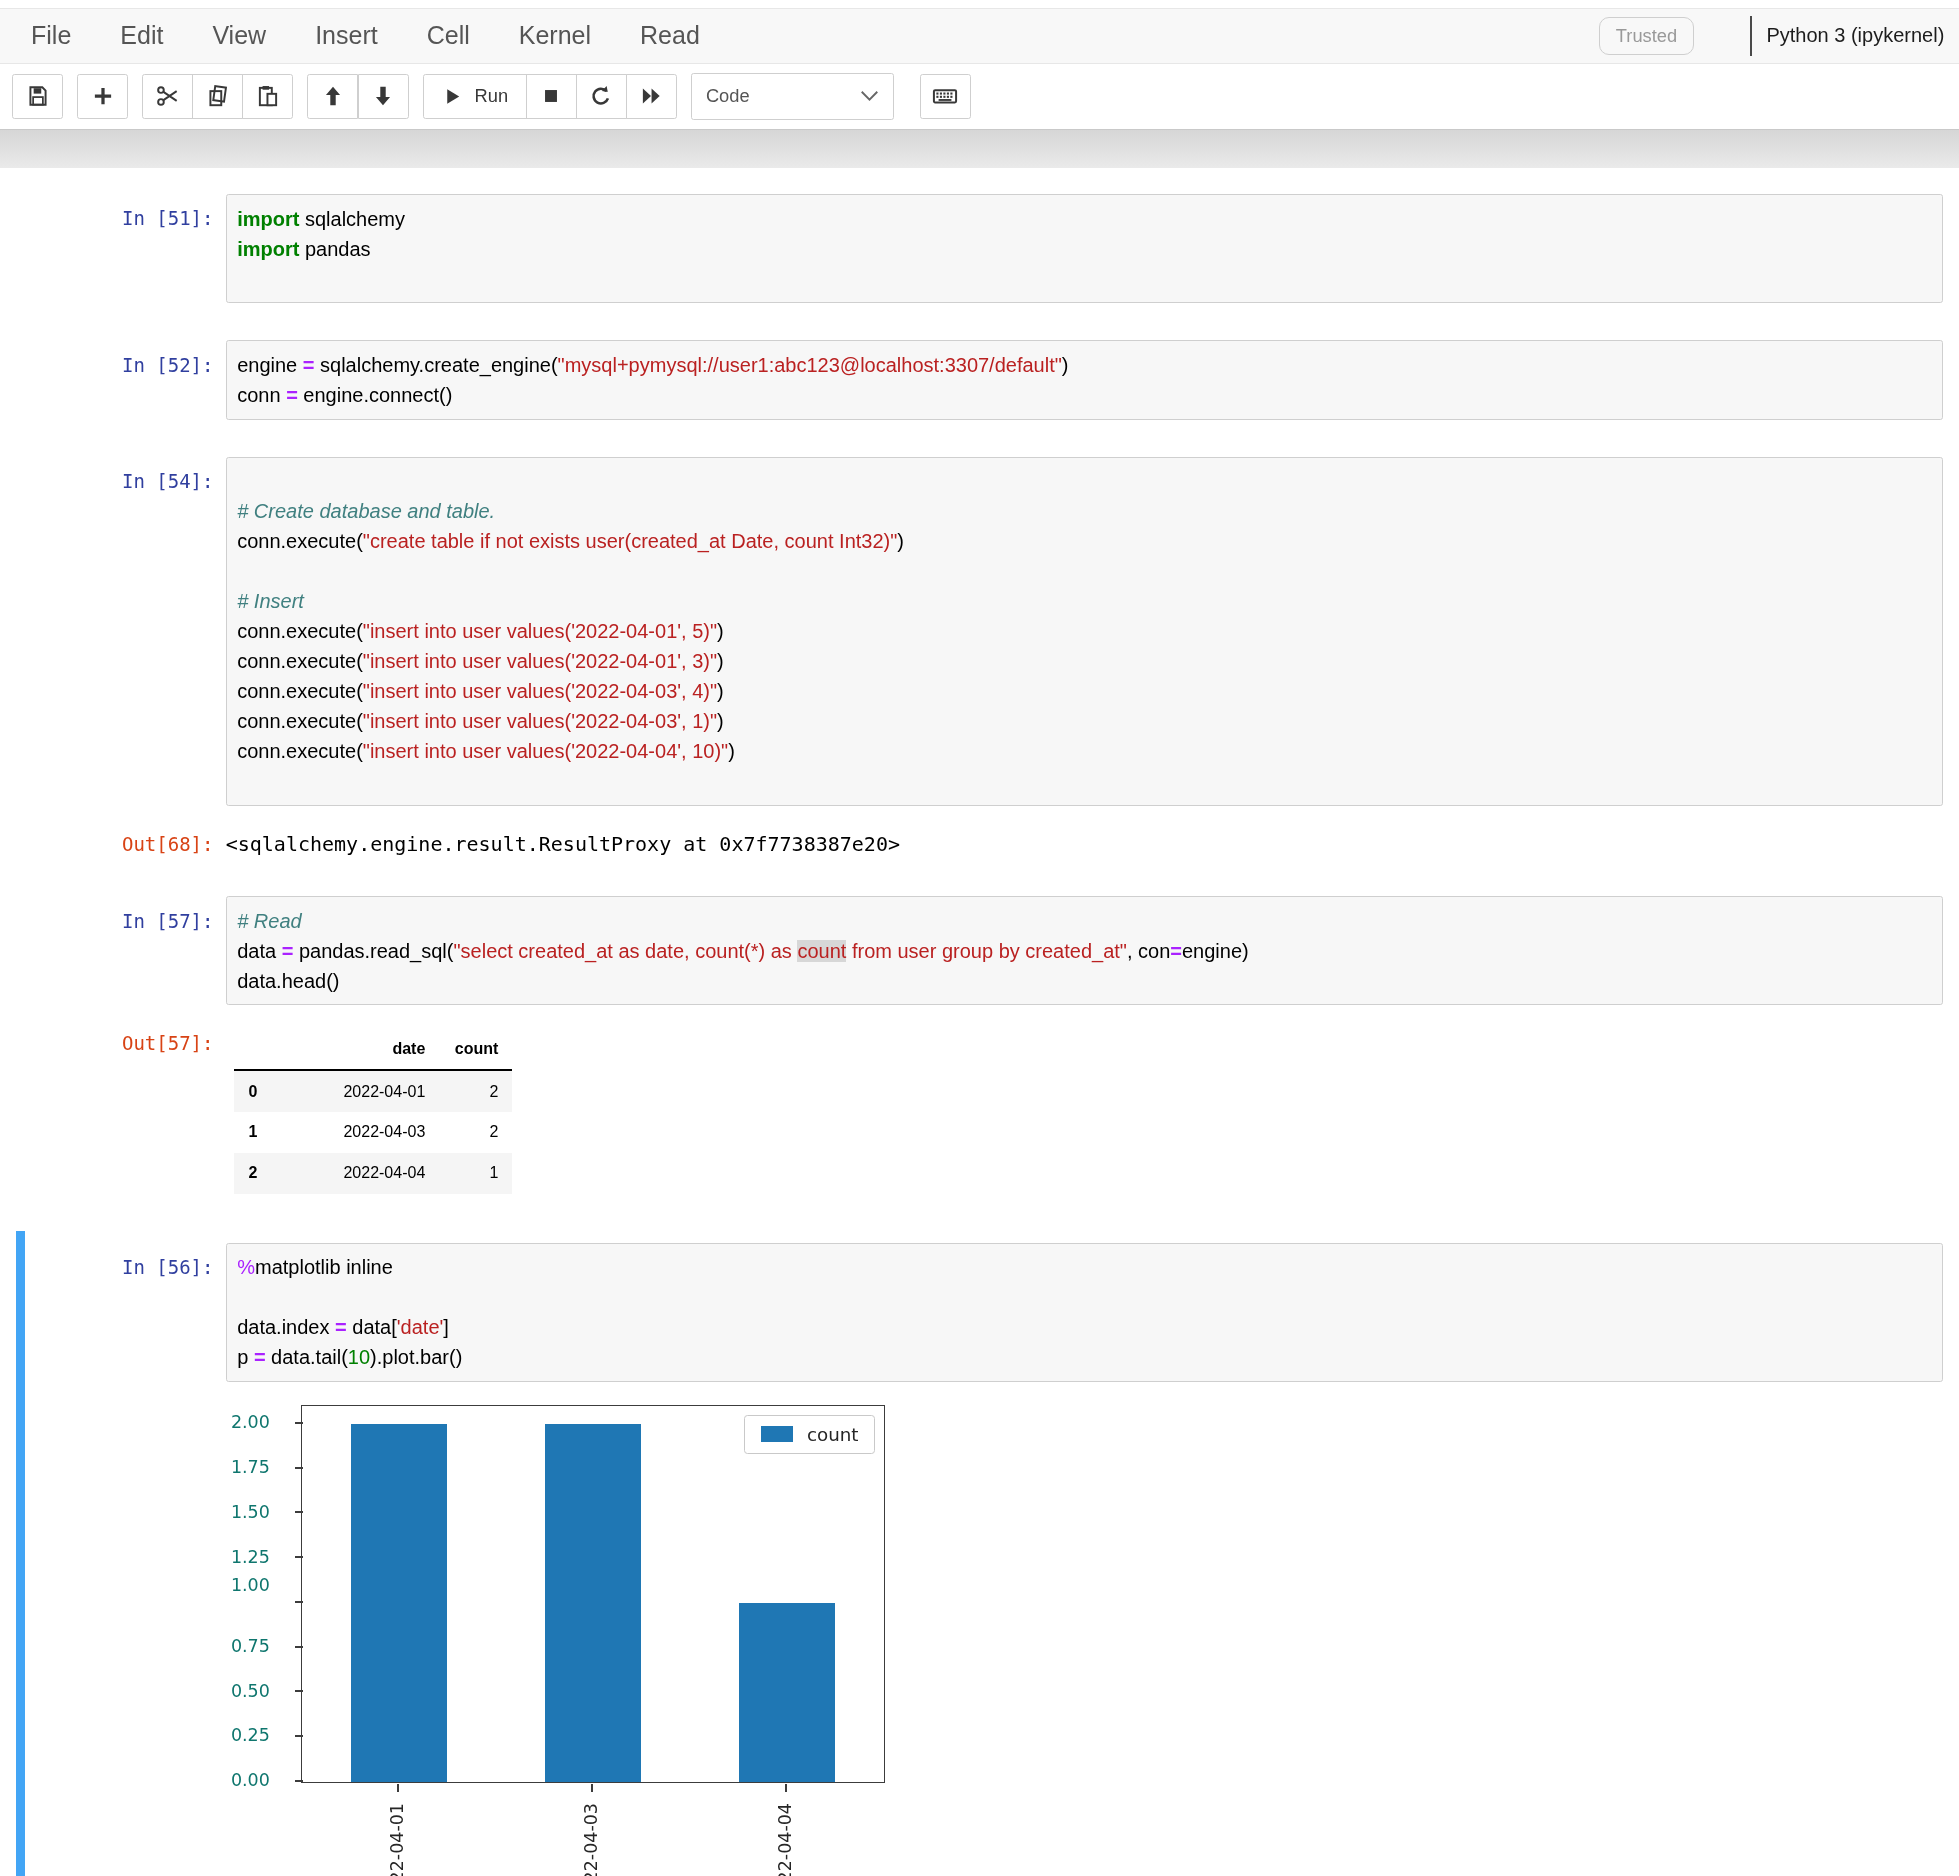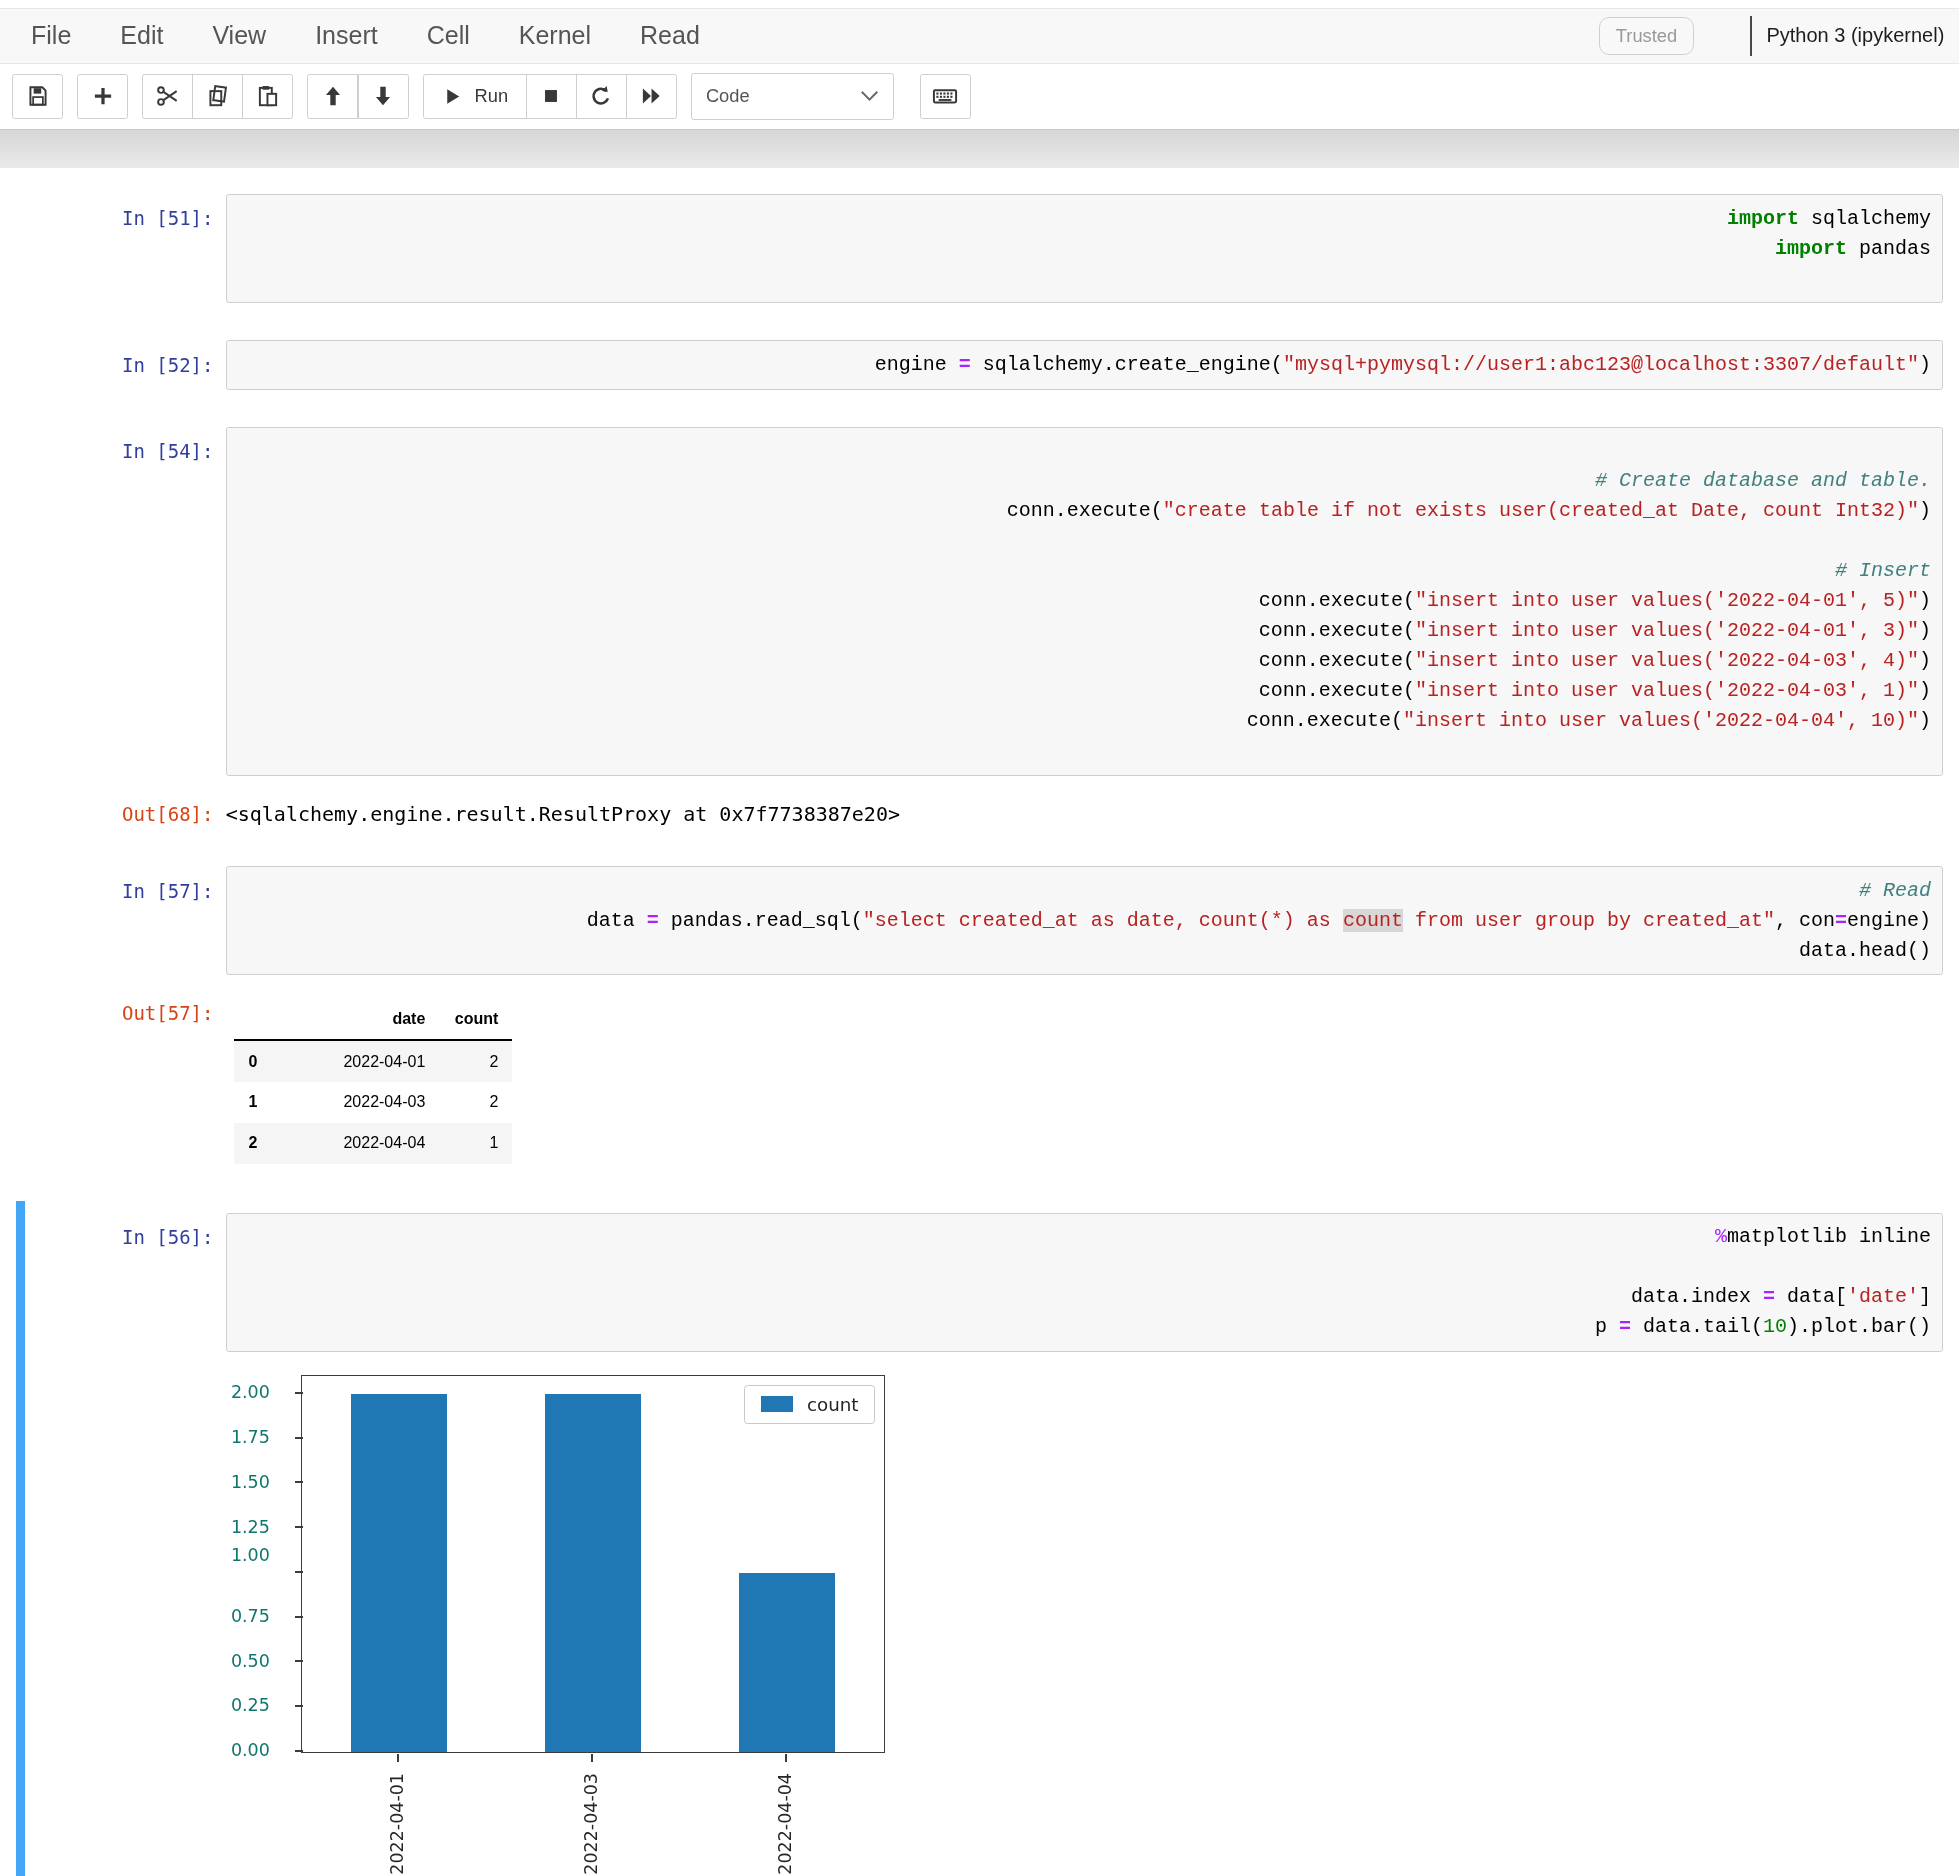--- a/index.html
+++ b/index.html
@@ -54,22 +54,22 @@
     flex:0 0 210px;width:210px;box-sizing:border-box;text-align:right;padding-right:12.2px;
     font-family:"DejaVu Sans Mono","Liberation Mono",monospace;font-size:19px;line-height:30px;white-space:nowrap;
   }
   .prompt.in{color:#303f9f;padding-top:9.6px;}
   .prompt.out{color:#d84315;}
   .input-area{
     flex:1;border:0.9px solid #cfcfcf;border-radius:2.6px;background:#f7f7f7;
     padding:8.7px 10.5px;min-height:30px;
   }
   .cm-line{
-    font-family:Liberation Mono, monospace;font-size:20px;line-height:30px;
-    color:#000;white-space:pre;text-align:right;
+    font-family:Liberation Sans, sans-serif;font-size:20px;line-height:30px;
+    color:#000;white-space:pre;
   }
   .tok-k{color:#008000;font-weight:bold;}
   .tok-o{color:#aa22ff;font-weight:bold;}
   .tok-s{color:#ba2121;}
   .tok-sh{color:#ba2121;background:#d7d7d7;}
   .tok-c{color:#408080;font-style:italic;}
   .tok-n{color:#008000;}
   .tok-m{color:#aa22ff;}
   .out-content{flex:1;}
   .out-text{
@@ -260,20 +260,21 @@
           <div class="cm-line"><span class="tok-k">import</span><span> pandas</span></div>
           <div class="cm-line">&nbsp;</div>
         </div>
       </div>
     </div>
     <div class="cell">
       <div class="row input-row">
         <div class="prompt in">In [52]:</div>
         <div class="input-area">
           <div class="cm-line"><span>engine </span><span class="tok-o">=</span><span> sqlalchemy.create_engine(</span><span class="tok-s">"mysql+pymysql://user1:abc123@localhost:3307/default"</span><span>)</span></div>
+          <div class="cm-line"><span>conn </span><span class="tok-o">=</span><span> engine.connect()</span></div>
         </div>
       </div>
     </div>
     <div class="cell">
       <div class="row input-row">
         <div class="prompt in">In [54]:</div>
         <div class="input-area">
           <div class="cm-line">&nbsp;</div>
           <div class="cm-line"><span class="tok-c"># Create database and table.</span></div>
           <div class="cm-line"><span>conn.execute(</span><span class="tok-s">"create table if not exists user(created_at Date, count Int32)"</span><span>)</span></div>

